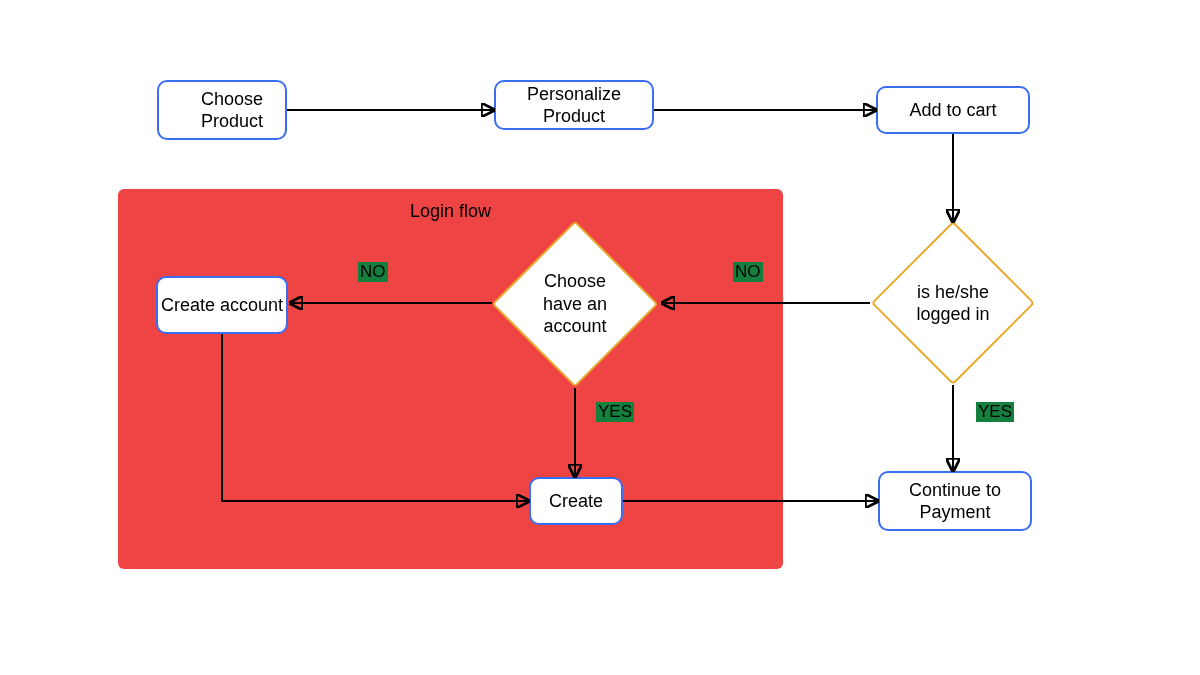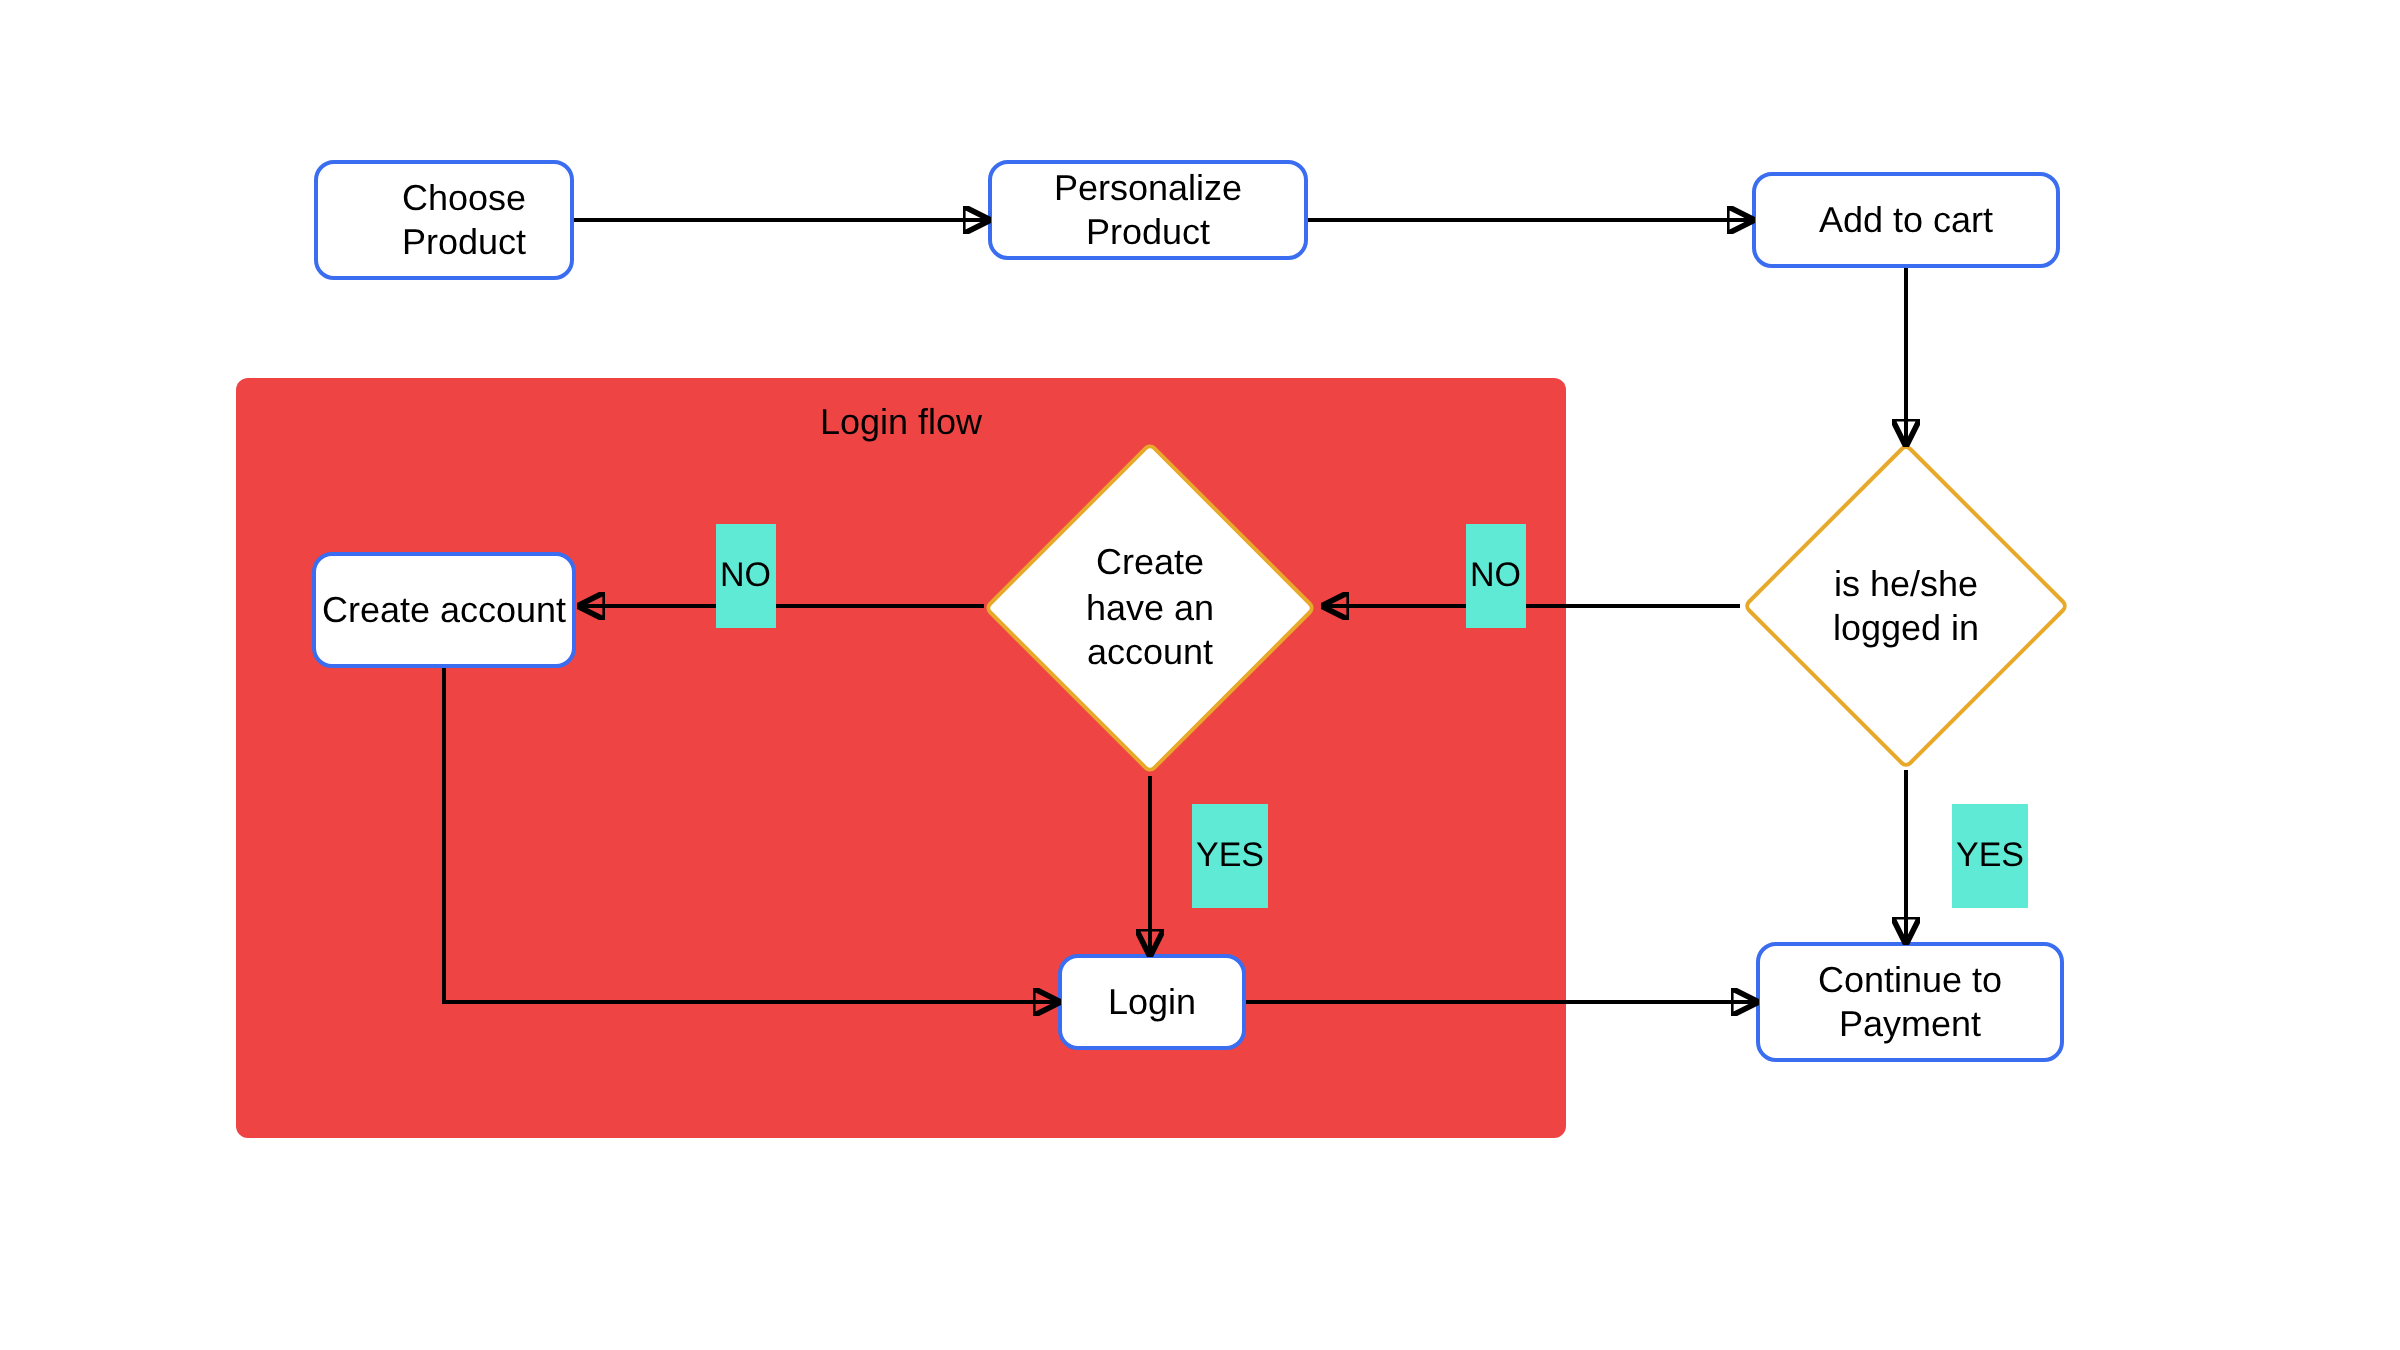--- a/index.html
+++ b/index.html
@@ -56,22 +56,22 @@
     align-items: center;
     justify-content: center;
     text-align: center;
     font-size: 18px;
     line-height: 1.25;
     padding: 0 14px;
   }
   .edge-label {
     position: absolute;
     font-size: 17px;
-    background: #5eead4;
-    padding: 16px 2px;
+    background: #15803d;
+    padding: 0 2px;
   }
   svg.lines {
     position: absolute;
     left: 0; top: 0;
     width: 1200px; height: 675px;
     pointer-events: none;
   }
   svg.lines path {
     stroke: #000;
     stroke-width: 2;
@@ -97,29 +97,29 @@
   <span>Add to cart</span>
 </div>
 
 <div class="decision" style="left:895px; top:245px; width:116px; height:116px;">
   <div class="shape"></div>
   <div class="label">is he/she logged in</div>
 </div>
 
 <div class="decision" style="left:516px; top:245px; width:118px; height:118px;">
   <div class="shape"></div>
-  <div class="label">Create have an account</div>
+  <div class="label">Choose have an account</div>
 </div>
 
 <div class="node process" style="left:156px; top:276px; width:132px; height:58px;">
   <span>Create account</span>
 </div>
 
 <div class="node process" style="left:529px; top:477px; width:94px; height:48px;">
-  <span>Login</span>
+  <span>Create</span>
 </div>
 
 <div class="node process" style="left:878px; top:471px; width:154px; height:60px;justify-content:center;">
   <span>Continue to Payment</span>
 </div>
 
 <svg class="lines">
   <defs>
     <marker id="arrow" viewBox="0 0 10 10" refX="9" refY="5" markerWidth="7" markerHeight="7" orient="auto-start-reverse">
       <path d="M 0 0 L 10 5 L 0 10 z" fill="#000"></path>

